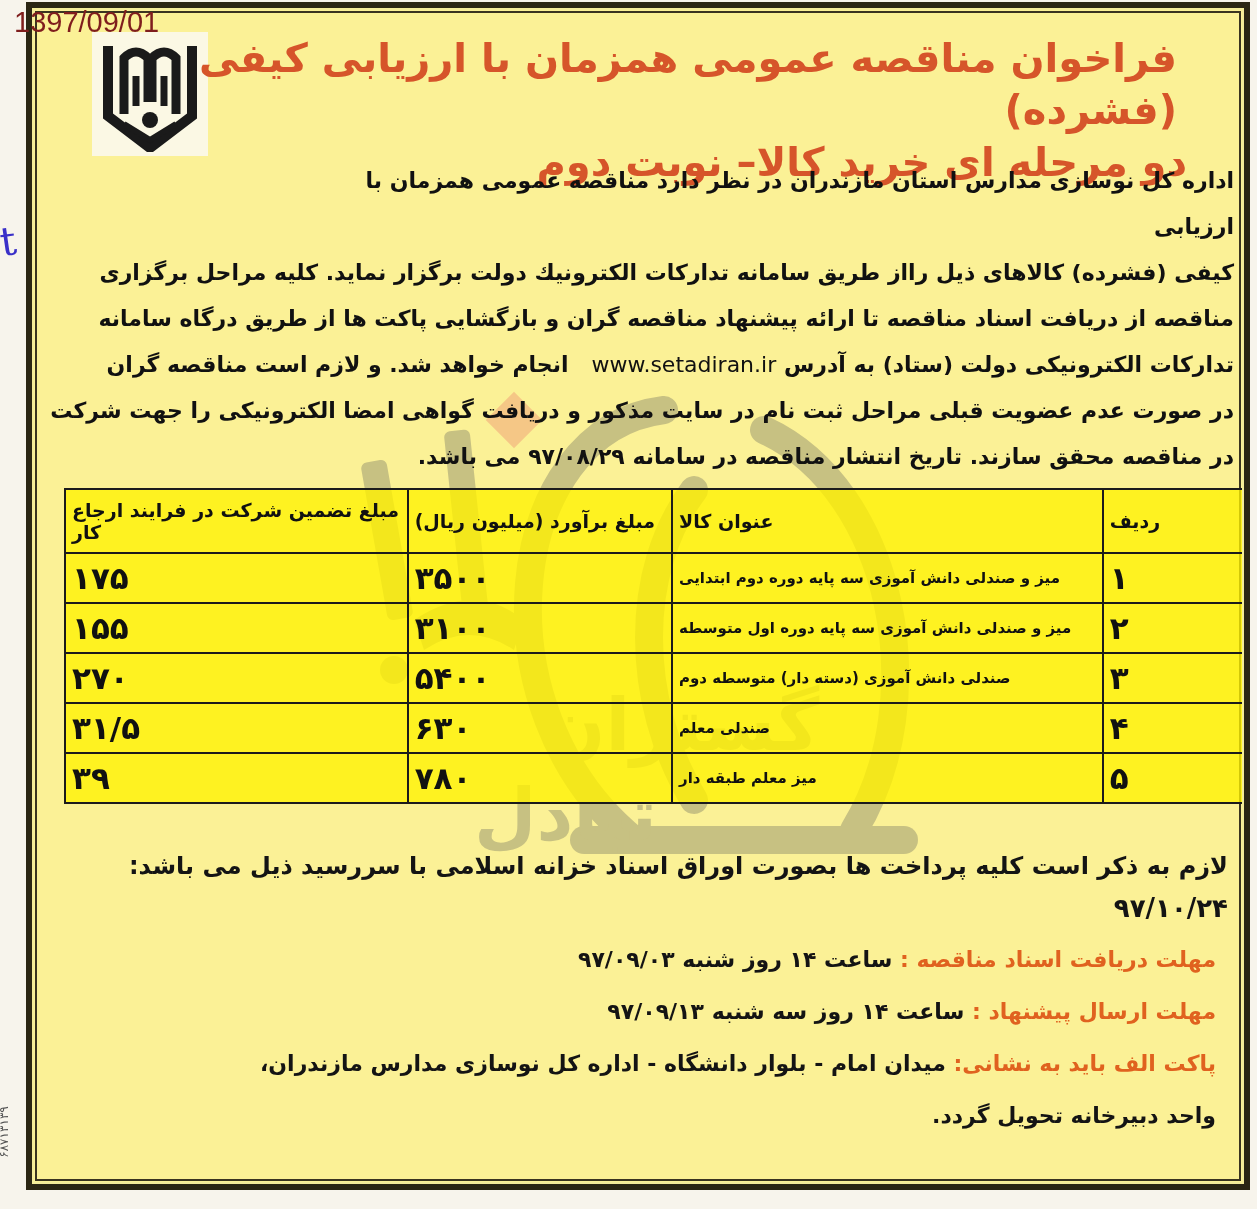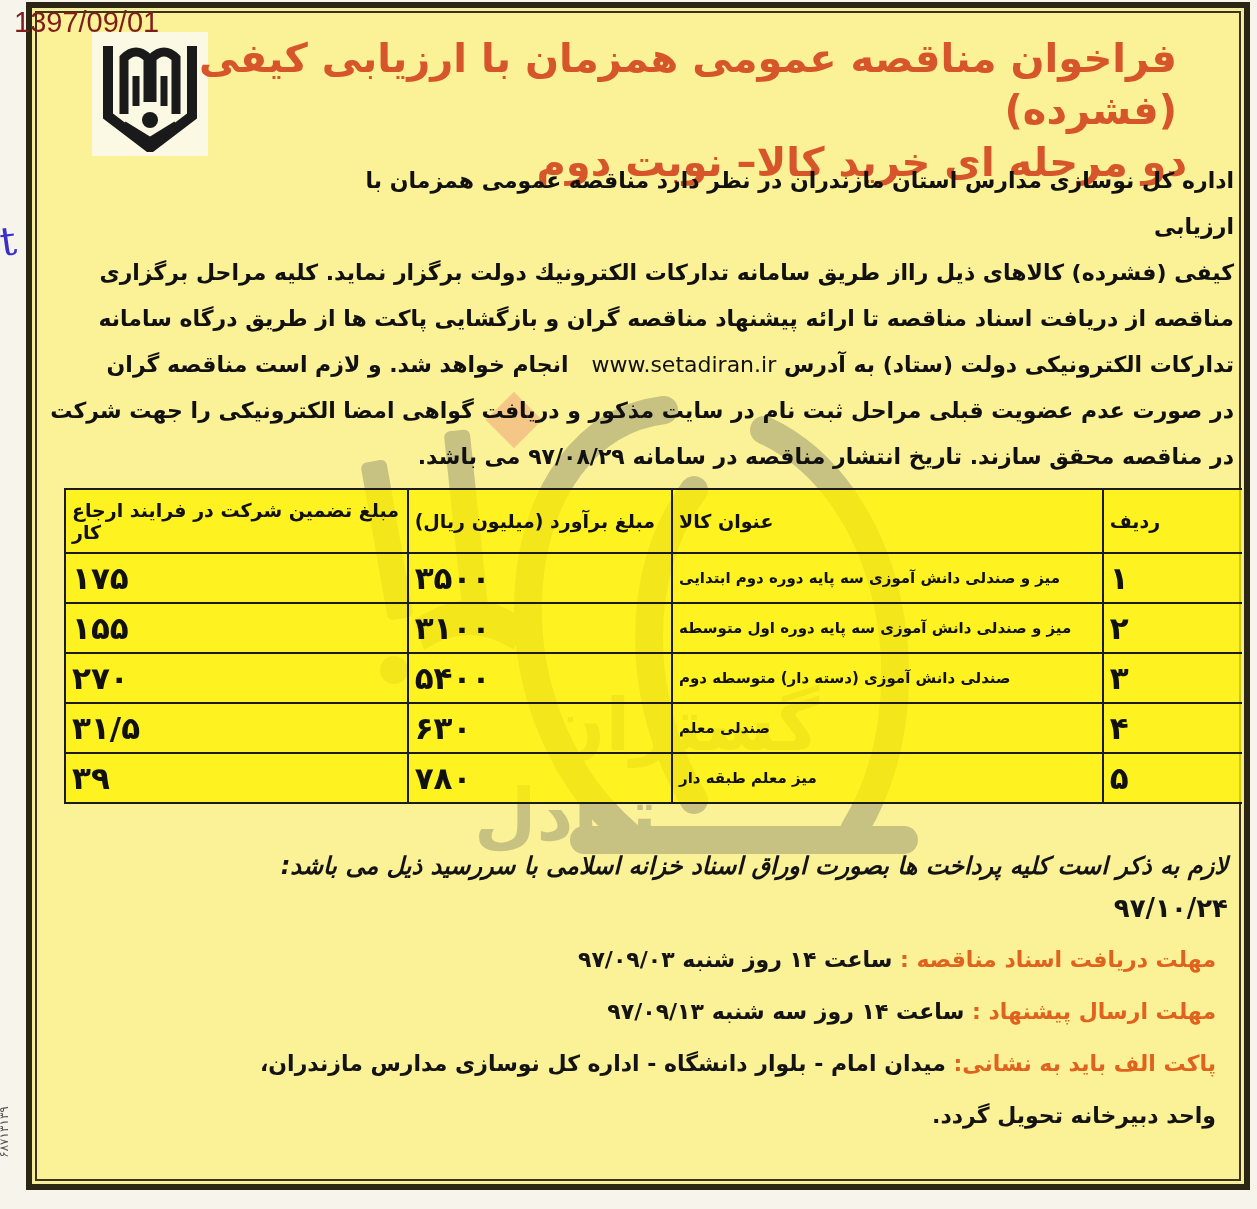--- a/index.html
+++ b/index.html
@@ -140,21 +140,20 @@
       right: 14px; top: 822px;
       width: 1200px;
       direction: rtl;
       font-weight: bold;
       color: #141414;
     }
     .notes .payment {
       font-size: 24px;
       line-height: 44px;
       margin: 12px 0 0 0;
-      font-style: italic;
     }
     .notes .payment-date {
       font-size: 26px;
       line-height: 40px;
       margin: 0;
     }
     .notes .row {
       font-size: 22px;
       line-height: 40px;
       margin: 12px;

